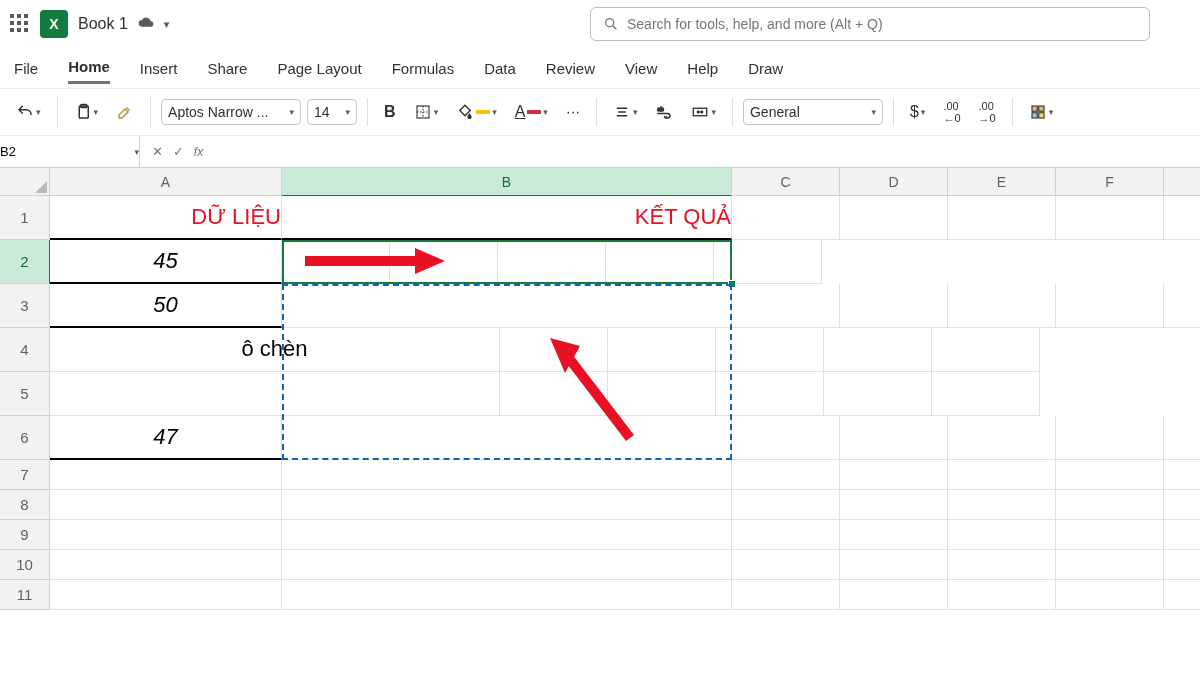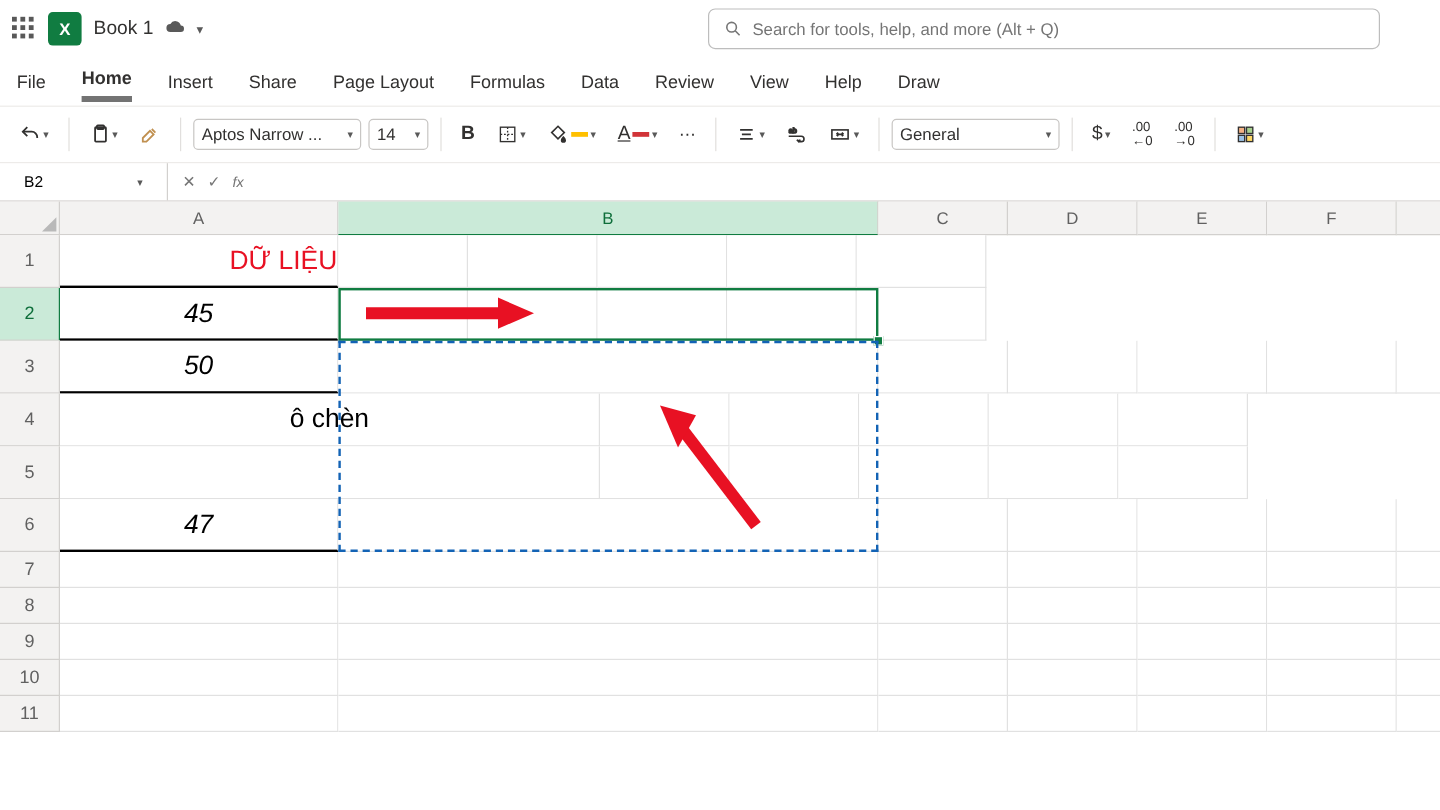--- a/index.html
+++ b/index.html
@@ -14,38 +14,38 @@
 .doc-title { font-size: 16px; color: #323130; }
 .cloud-icon { width: 16px; height: 16px; color: #595959; }
 .chev-down { color: #595959; font-size: 11px; }
 .searchbox { margin-left: auto; margin-right: 40px; width: 560px; height: 34px; border: 1px solid #bdbdbd; border-radius: 6px; display: flex; align-items: center; padding: 0 12px; gap: 8px; color: #767676; }
 .searchbox svg { width: 16px; height: 16px; }
 .searchbox input { border: none; outline: none; flex: 1; font-size: 14px; color: #ec4899; background: transparent; }
 
 
 .menubar { height: 40px; display: flex; align-items: center; padding: 0 14px; gap: 30px; font-size: 15px; color: #323130; }
 .menubar .tab { padding: 6px 0; cursor: pointer; }
-.menubar .tab.active { font-weight: 600; border-bottom: 5px solid #737373; }
+.menubar .tab.active { font-weight: 600; border-bottom: 3px solid #737373; }
 
 
 .ribbon { height: 48px; border-top: 1px solid #edebe9; border-bottom: 1px solid #edebe9; display: flex; align-items: center; padding: 0 10px; gap: 6px; font-size: 14px; color: #323130; }
 .rbtn { display: flex; align-items: center; padding: 4px 6px; border-radius: 4px; cursor: pointer; gap: 2px; }
 .rbtn svg { width: 18px; height: 18px; }
 .rsep { width: 1px; height: 28px; background: #e1dfdd; margin: 0 4px; }
 .font-sel { border: 1px solid #c8c6c4; border-radius: 4px; padding: 4px 6px; display: flex; align-items: center; gap: 20px; font-size: 14px; min-width: 140px; }
 .size-sel { border: 1px solid #c8c6c4; border-radius: 4px; padding: 4px 6px; display: flex; align-items: center; gap: 6px; font-size: 14px; width: 50px; }
 .numfmt-sel { border: 1px solid #c8c6c4; border-radius: 4px; padding: 4px 6px; display: flex; align-items: center; gap: 6px; font-size: 14px; width: 140px; }
 .small-caret { font-size: 9px; color: #595959; margin-left: auto; }
 .bold-b { font-weight: bold; font-size: 16px; }
 .fill-swatch { width: 14px; height: 4px; background: #ffc000; }
 .font-swatch { width: 14px; height: 4px; background: #d13438; }
 
 
 .formulabar { height: 32px; border-bottom: 1px solid #d2d0ce; display: flex; align-items: center; font-size: 13px; }
-.namebox { width: 140px; border-right: 1px solid #d2d0ce; padding: 0 20px; display: flex; align-items: center; height: 100%; }
+.namebox { width: 140px; border-right: 1px solid #d2d0ce; padding: 0 0; display: flex; align-items: center; height: 100%; }
 .namebox .small-caret { margin-left: auto; }
 .fx-controls { display: flex; align-items: center; gap: 10px; padding: 0 12px; color: #767676; }
 .fx-label { font-style: italic; font-size: 12px; }
 .formula-input { flex: 1; padding: 0 6px; font-family: Consolas, monospace; font-size: 13px; }
 
 
 .grid-wrap { position: relative; }
 .corner { position: absolute; left: 0; top: 0; width: 50px; height: 28px; border-right: 1px solid #d2d0ce; border-bottom: 1px solid #d2d0ce; background: #f3f2f1; display:flex; align-items:flex-end; justify-content:flex-end; }
 .corner::after { content:""; width:0; height:0; border-style:solid; border-width:0 0 12px 12px; border-color: transparent transparent #b9b9b9 transparent; margin:2px; }
 .colheads { position: absolute; left: 50px; top: 0; height: 28px; display: flex; }
@@ -268,20 +268,21 @@
     <div class="rowhead r6" style="line-height:44px;">6</div>
     <div class="rowhead r7" style="line-height:30px;">7</div>
     <div class="rowhead r8" style="line-height:30px;">8</div>
     <div class="rowhead r9" style="line-height:30px;">9</div>
     <div class="rowhead r10" style="line-height:30px;">10</div>
     <div class="rowhead r11" style="line-height:30px;">11</div>
   </div>
   <div class="cells">
     <div class="row r1">
       <div class="cell cA hdr-red">DỮ LIỆU</div>
+      <div class="cell cB hdr-red">KẾT QUẢ</div>
       <div class="cell cC"></div>
       <div class="cell cD"></div>
       <div class="cell cE"></div>
       <div class="cell cF"></div>
       <div class="cell cG"></div>
     </div>
     <div class="row r2">
       <div class="cell cA data-a">45</div>
       <div class="cell cC"></div>
       <div class="cell cD"></div>

